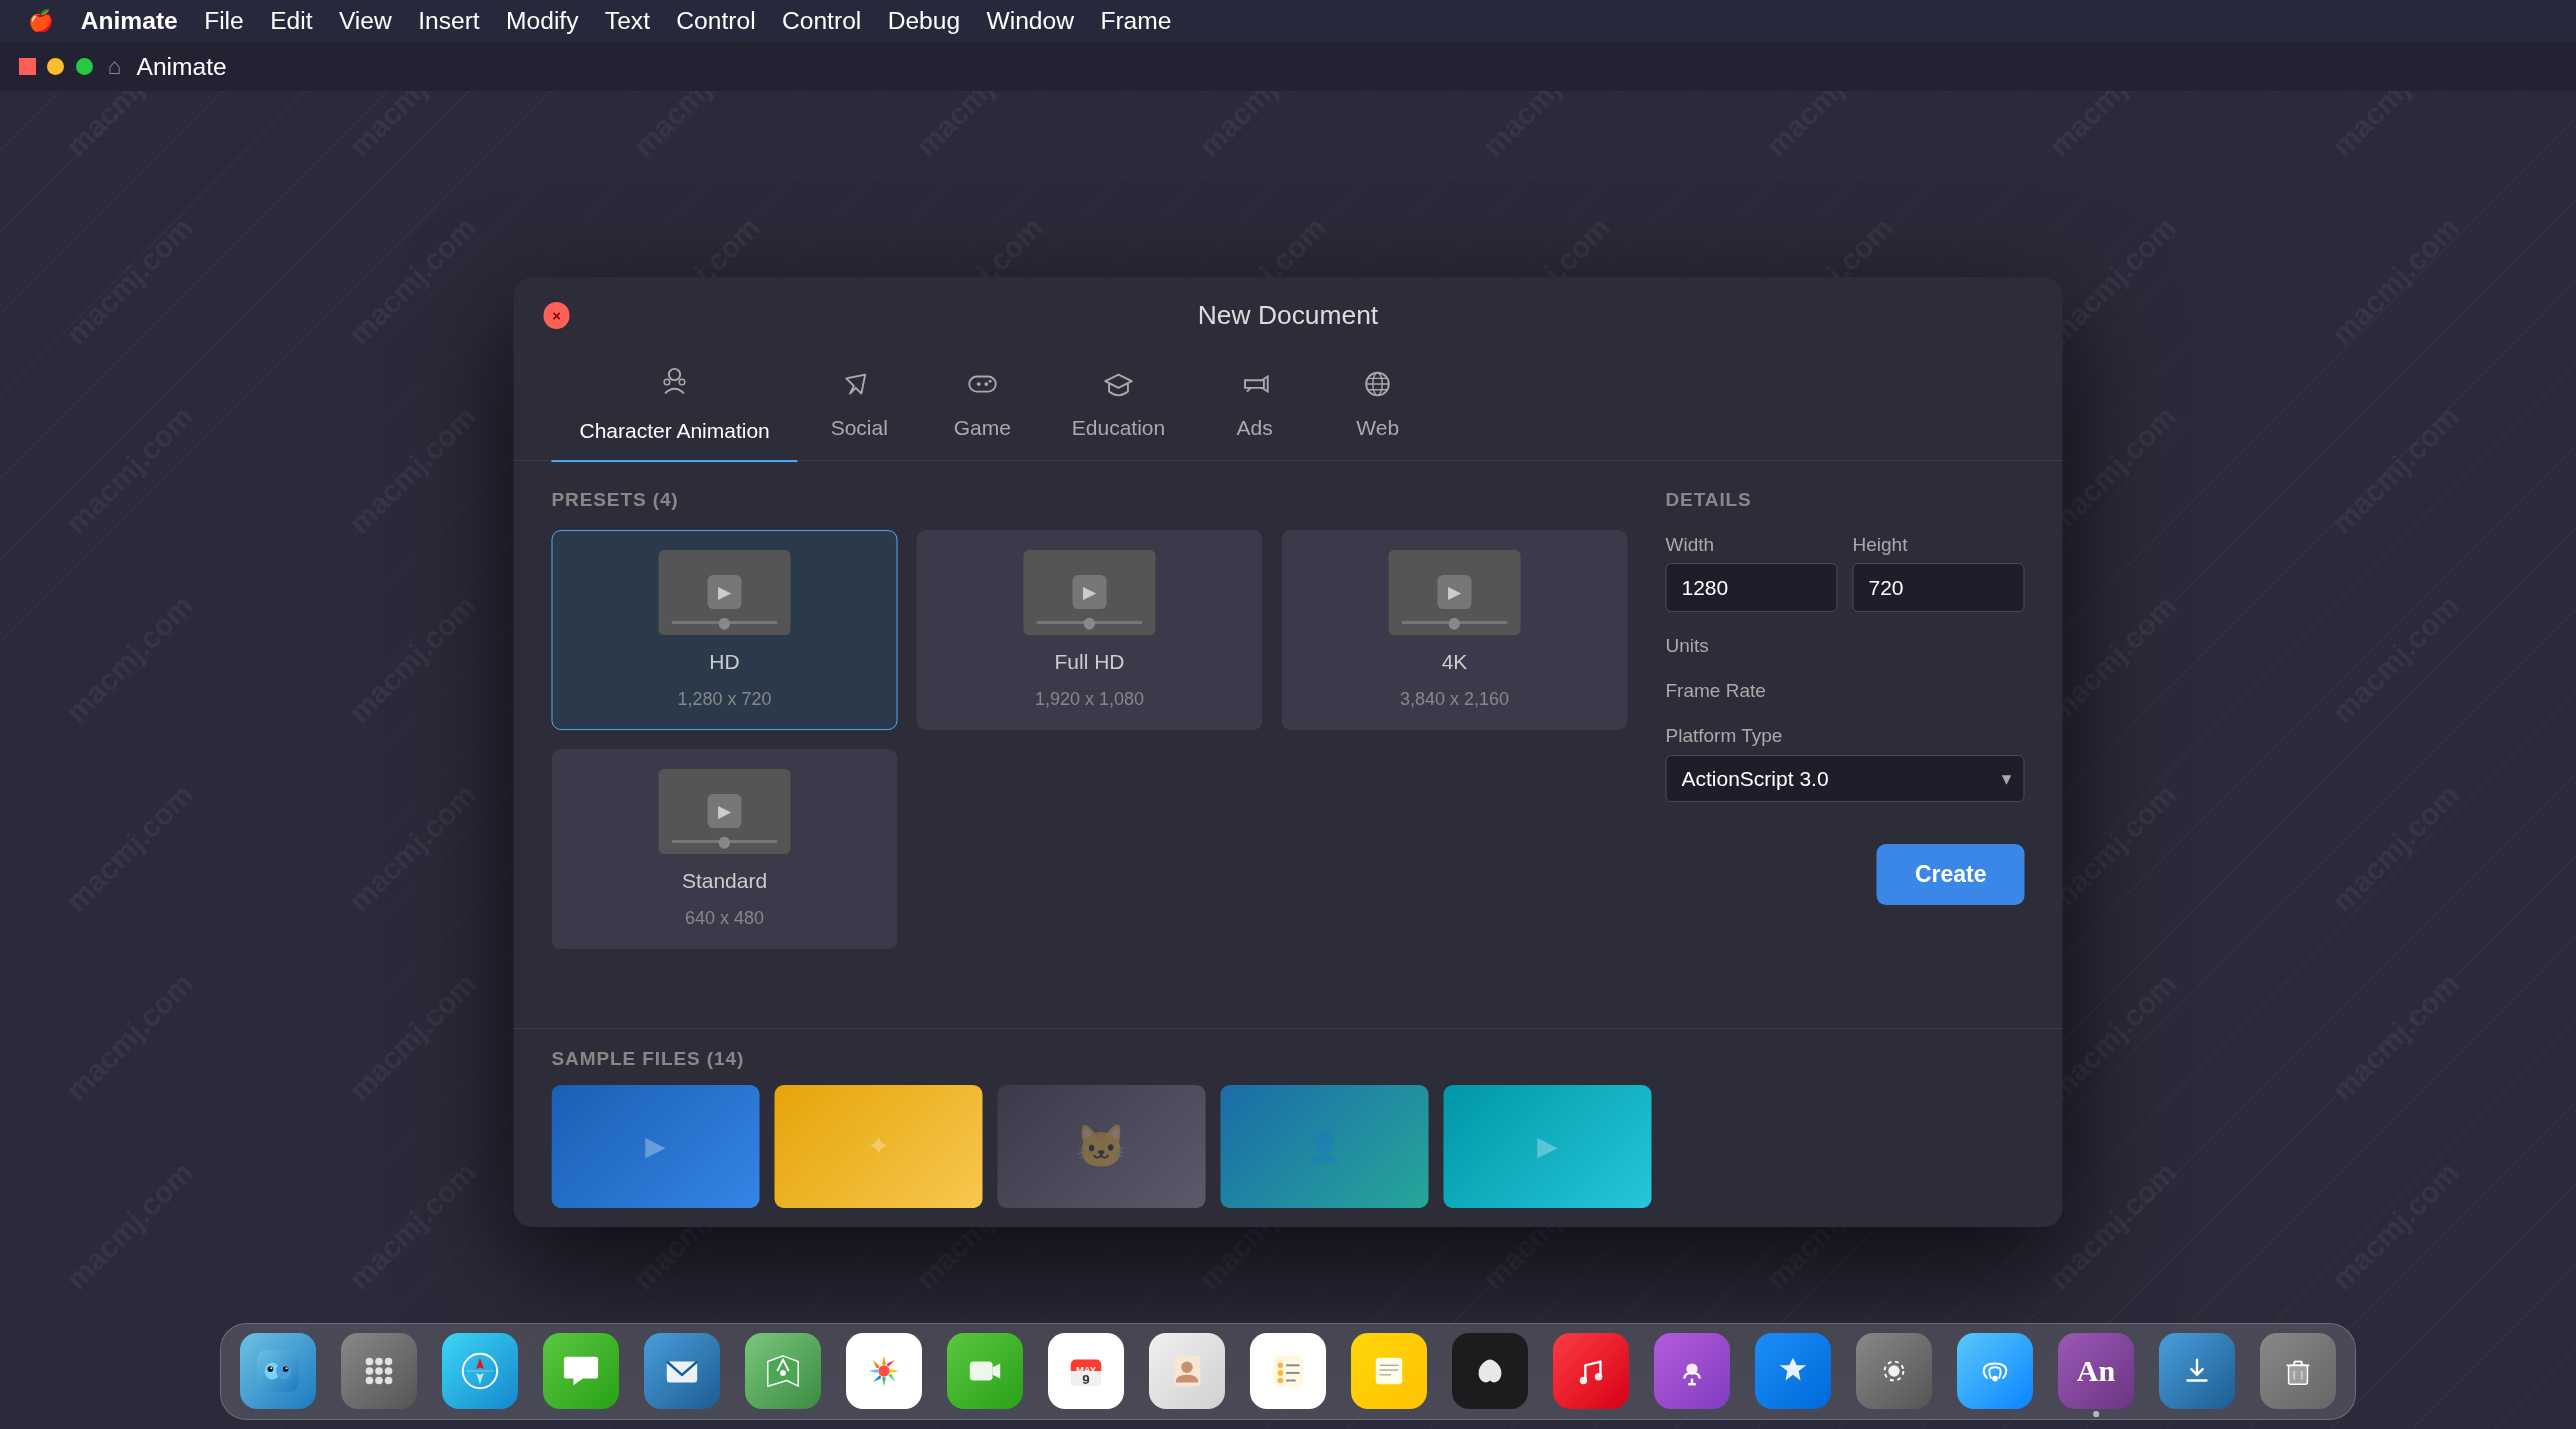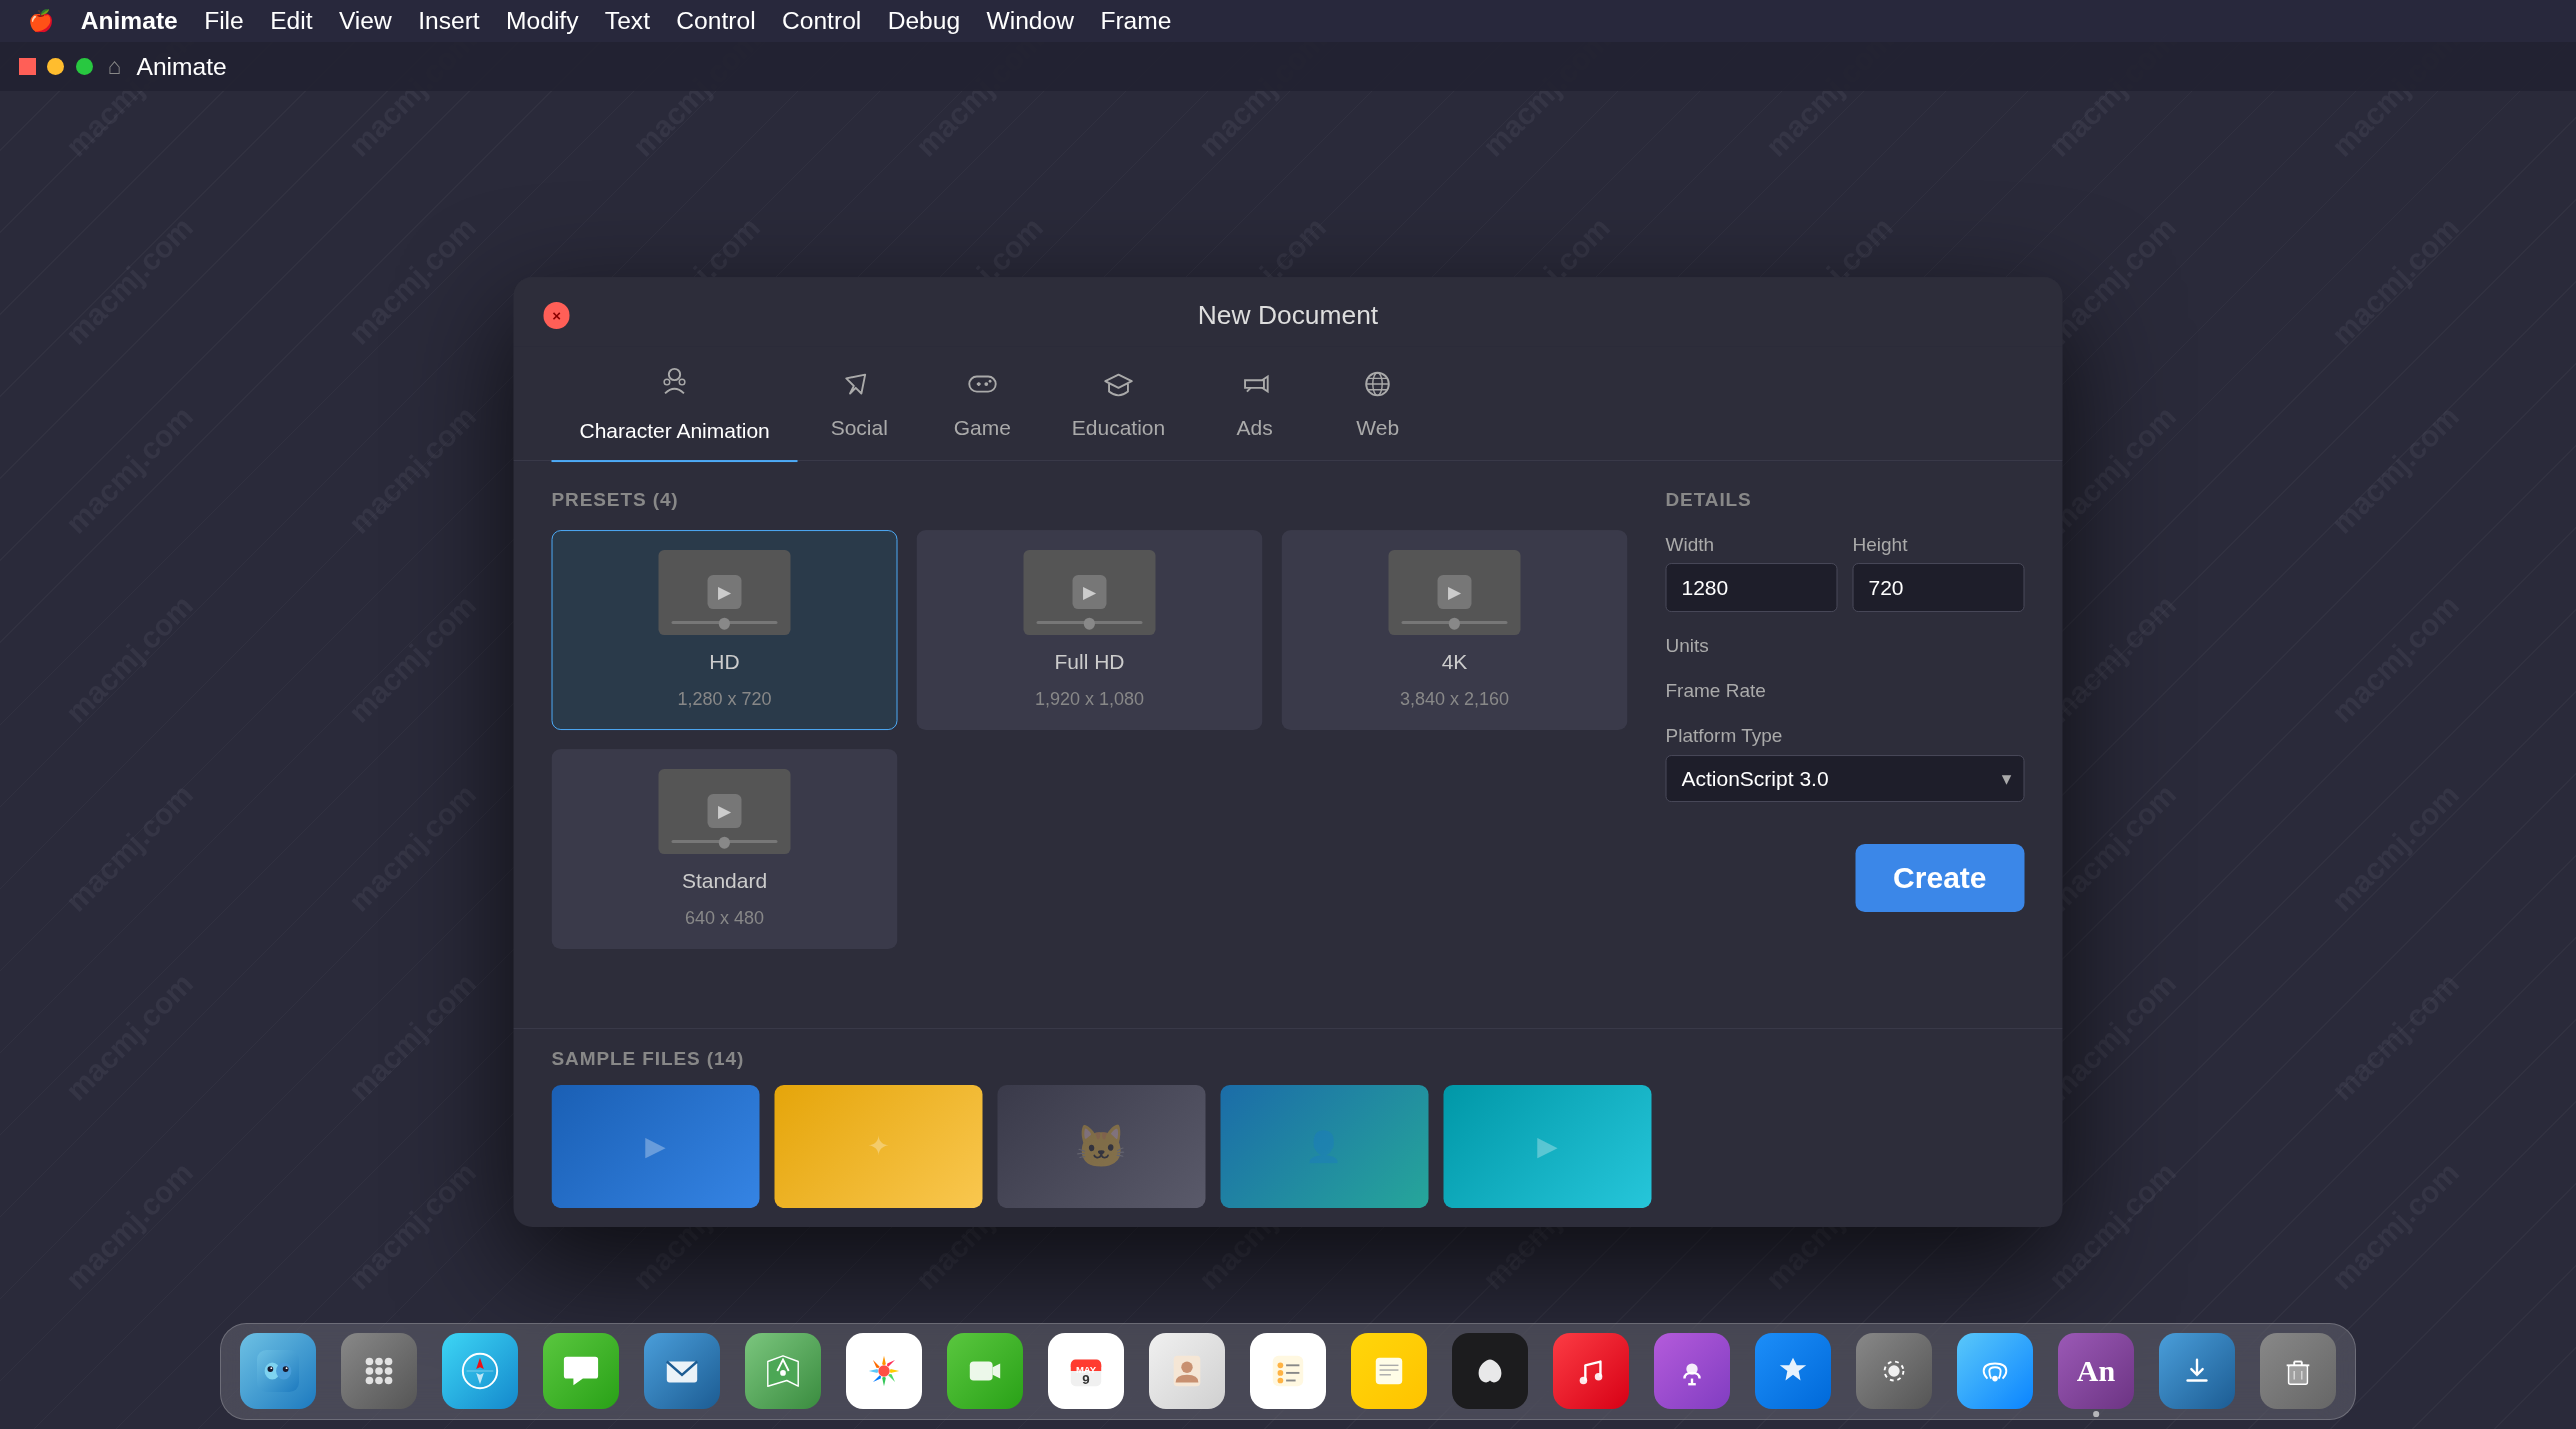--- a/index.html
+++ b/index.html
@@ -310,21 +310,21 @@
       font-size: 19px;
     }
 
     
     .create-btn {
       background: #3b87e8;
       color: #fff;
       border: none;
       border-radius: 9.4px;
       padding: 17px 38px;
-      font-size: 30px;
+      font-size: 23px;
       font-weight: 600;
       cursor: pointer;
       float: right;
       margin-top: 19px;
     }
 
     
     .sample-files-section {
       padding: 19px 38px;
       border-top: 0.9px solid #3a3a4a;

